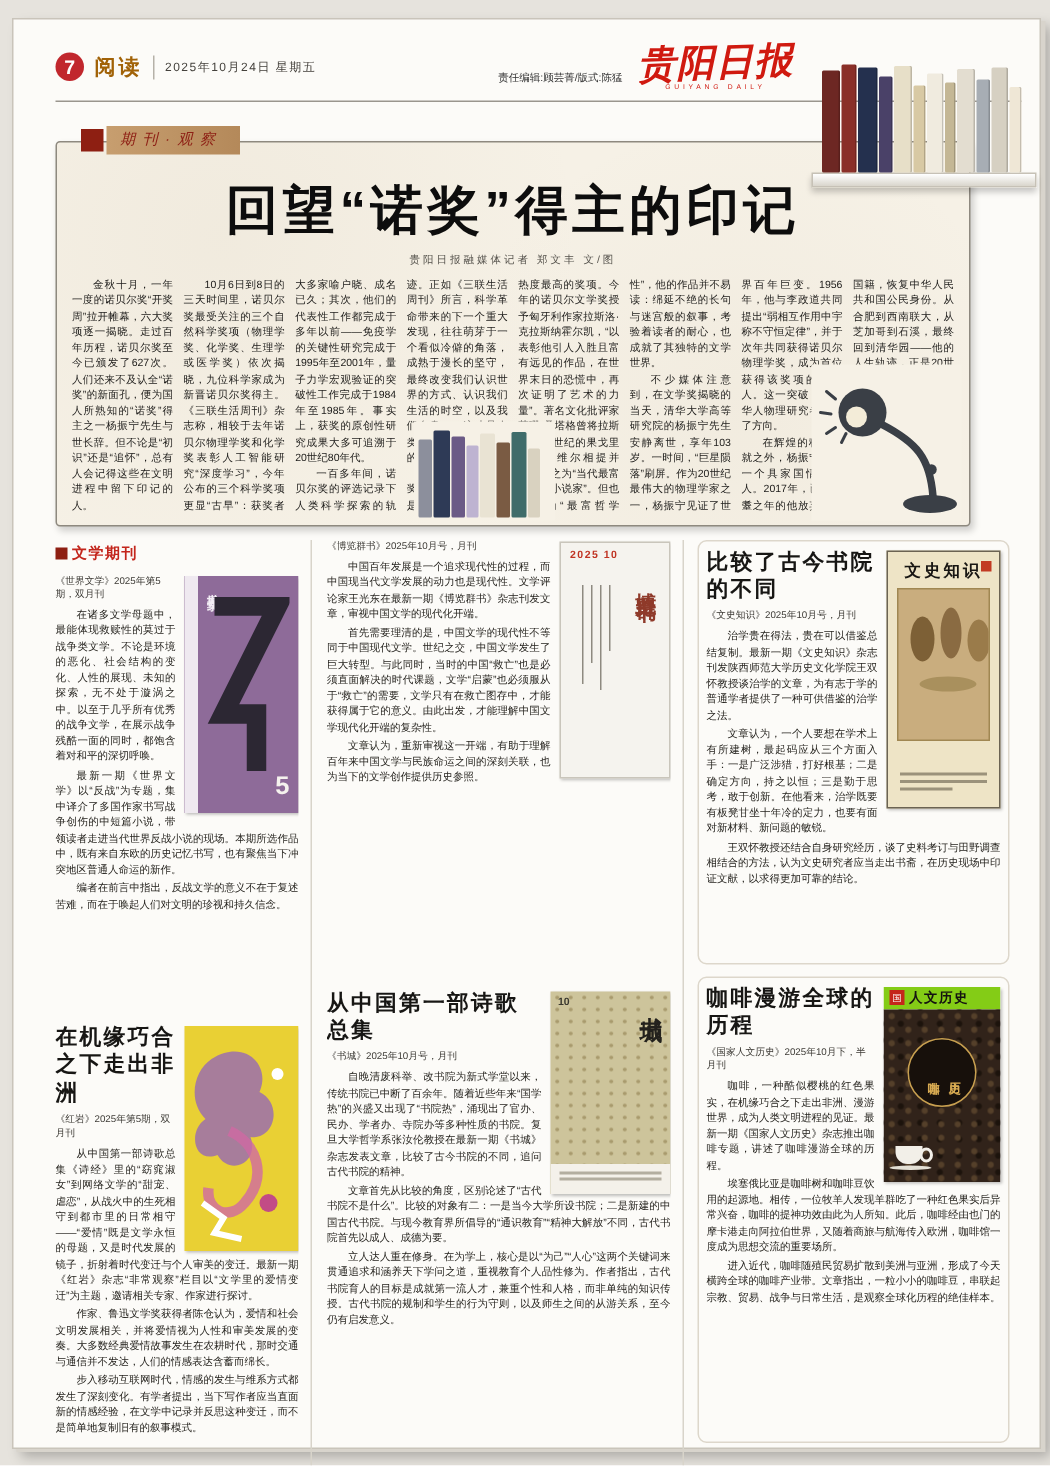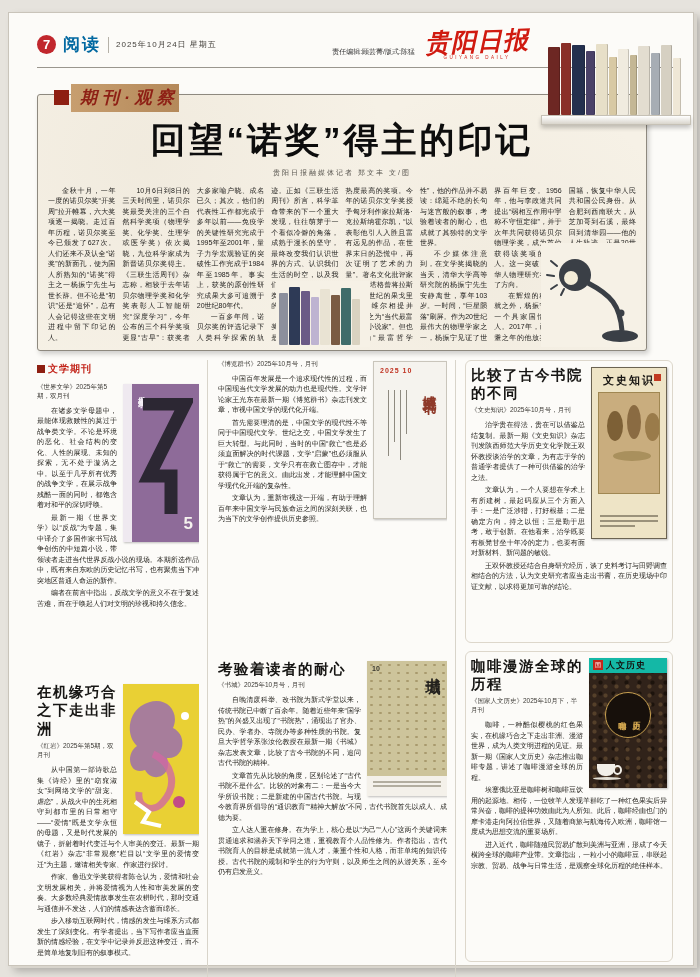--- a/index.html
+++ b/index.html
@@ -7,21 +7,21 @@
          font-family:"Liberation Sans","DejaVu Sans",sans-serif;color:#1a1a1a;}
   .sheet{position:absolute;left:8px;top:12px;width:684px;height:952px;background:#fcfbf8;
          border:1px solid #c9c4ba;box-shadow:3px 2px 0 #d8d4cc,6px 5px 8px rgba(0,0,0,.25);}
   .content{position:relative;height:100%;box-sizing:border-box;padding:10px 12px 8px 28px;}
 
   
   .header{display:flex;align-items:center;gap:7px;border-bottom:1px solid #9a968e;
           padding:6px 2px 6px 0;}
   .pgnum{width:19px;height:19px;border-radius:50%;background:#c1272d;color:#fff;font-weight:bold;
          font-size:13px;display:flex;align-items:center;justify-content:center;}
-  .secname{color:#0369a1;font-weight:900;font-size:17px;letter-spacing:2px;}
+  .secname{color:#a16207;font-weight:900;font-size:14px;letter-spacing:2px;}
   .hdiv{width:1px;height:16px;background:#b5b1a8;}
   .pdate{font-size:8px;color:#44413c;letter-spacing:1px;}
   .hright{margin-left:auto;display:flex;align-items:flex-end;gap:10px;padding-right:150px;}
   .editors{font-size:7px;color:#333;margin-bottom:4px;}
   .mast{display:flex;flex-direction:column;align-items:center;line-height:1;}
   .mastname{font-family:"DejaVu Serif","Liberation Serif",serif;font-style:italic;font-weight:900;
             color:#d01a10;font-size:25px;letter-spacing:1px;transform:rotate(-2deg);}
   .mastsub{font-size:4.5px;color:#d01a10;letter-spacing:2.5px;margin-top:2px;}
 
   
@@ -32,22 +32,22 @@
          box-shadow:0 3px 4px rgba(0,0,0,.22);}
 
   
   .feature{position:relative;margin-top:26px;width:610px;background:#f6f1e6;
            border:1px solid #8e897f;border-radius:3px;box-shadow:2px 3px 5px rgba(0,0,0,.18);
            box-sizing:border-box;padding:18px 10px 6px 10px;
            background-image:radial-gradient(circle at 18% 25%,rgba(170,150,115,.07),transparent 45%),
                             radial-gradient(circle at 75% 70%,rgba(170,150,115,.06),transparent 40%);}
   .ftab{position:absolute;top:-11px;left:16px;display:flex;align-items:center;z-index:4;}
   .ftab .sq{width:15px;height:15px;background:#8e1f12;margin-right:2px;}
-  .ftab .lab{background:linear-gradient(90deg,#c79e6f,#b4895a);color:#8e2015;font-weight:700;
-             font-style:italic;font-size:17px;letter-spacing:5px;padding:2px 0 3px 9px;}
+  .ftab .lab{background:linear-gradient(90deg,#c79e6f,#b4895a);color:#8e2015;font-weight:400;
+             font-style:italic;font-size:10px;letter-spacing:5px;padding:2px 12px 3px 9px;}
   .headline{text-align:center;font-size:35px;font-weight:900;letter-spacing:3px;color:#0d0d0d;
             font-family:"Liberation Sans","DejaVu Sans",sans-serif;margin:4px 0 4px;}
   .byline{text-align:center;font-size:7px;color:#55524c;letter-spacing:2px;margin-bottom:8px;}
   .fbody{column-count:8;column-gap:7px;height:158px;overflow:hidden;text-align:justify;
          font-size:7px;line-height:1.5;color:#1c1b19;}
   .fbody p{margin:0;text-indent:2em;}
 
   .lamp{position:absolute;right:5px;bottom:3px;width:100px;height:104px;background:#f6f1e6;z-index:3;}
   .inbooks{position:absolute;left:238px;bottom:3px;width:94px;height:66px;background:#f6f1e6;z-index:3;
            display:flex;align-items:flex-end;gap:1px;padding:2px 3px;box-sizing:border-box;}
@@ -102,21 +102,21 @@
 
   .shucheng{width:80px;height:135px;background-color:#cdc49b;
             background-image:radial-gradient(#a89a6d 1px,transparent 1.6px);background-size:9px 8px;}
   .shucheng .nm{position:absolute;right:5px;top:5px;color:#23211d;font-size:15px;font-weight:900;
                 font-family:"Liberation Serif",serif;letter-spacing:2px;}
   .shucheng .iss{position:absolute;left:5px;top:4px;font-size:7px;color:#3a382f;font-weight:bold;}
   .shucheng .foot{position:absolute;left:0;right:0;bottom:0;height:17px;background:#f4f1ea;padding:3px 6px 0;}
   .shucheng .foot i{display:block;height:2px;background:#b3aea0;margin:2px 0;}
 
   .renwen{width:78px;height:130px;background:#fff;}
-  .renwen .band{height:15px;display:flex;align-items:center;gap:3px;padding:0 4px;background:#14b8a6;}
+  .renwen .band{height:15px;display:flex;align-items:center;gap:3px;padding:0 4px;background:#84cc16;}
   .renwen .logo{width:10px;height:10px;background:#c4261b;color:#fff;font-size:6px;display:flex;
                 align-items:center;justify-content:center;}
   .renwen .nm{font-size:9px;font-weight:900;color:#141210;letter-spacing:1px;font-family:"Liberation Serif",serif;}
   .renwen .beans{position:absolute;left:0;right:0;top:15px;bottom:0;background-color:#31231a;
                  background-image:radial-gradient(circle,#55402a 1.5px,transparent 2.6px),
                                   radial-gradient(circle,#1c130c 1.5px,transparent 2.6px);
                  background-size:11px 9px,13px 11px;background-position:0 0,5px 4px;}
   .renwen .disc{position:absolute;left:50%;top:34px;transform:translateX(-50%);width:44px;height:44px;
                 border-radius:50%;background:#17100b;border:1px solid #c8a050;display:flex;gap:3px;
                 align-items:center;justify-content:center;}
@@ -268,21 +268,21 @@
           </div>
           <div class="art" style="height:312px;margin-top:8px">
             <div class="cover shucheng">
               <div class="iss">10</div>
               <div class="nm vtext">书城</div>
               <div class="foot">
                   <i></i>
                   <i></i>
                 </div>
             </div>
-            <h3 class="ttl">考验着读者的耐心</h3>
+            <h3 class="ttl">从中国第一部诗歌总集</h3>
             <div class="src">《书城》2025年10月号，月刊</div>
             <p>自晚清废科举、改书院为新式学堂以来，传统书院已中断了百余年。随着近些年来“国学热”的兴盛又出现了“书院热”，涌现出了官办、民办、学者办、寺院办等多种性质的书院。复旦大学哲学系张汝伦教授在最新一期《书城》杂志发表文章，比较了古今书院的不同，追问古代书院的精神。</p>
             <p>文章首先从比较的角度，区别论述了“古代书院不是什么”。比较的对象有二：一是当今大学所设书院；二是新建的中国古代书院。与现今教育界所倡导的“通识教育”“精神大解放”不同，古代书院首先以成人、成德为要。</p>
             <p>立人达人重在修身。在为学上，核心是以“为己”“人心”这两个关键词来贯通追求和涵养天下学问之道，重视教育个人品性修为。作者指出，古代书院育人的目标是成就第一流人才，兼重个性和人格，而非单纯的知识传授。古代书院的规制和学生的行为守则，以及师生之间的从游关系，至今仍有启发意义。</p>
           </div>
         </div>
 
         <div class="col c3">
           <div class="art boxed" style="height:272px">
             <div class="cover wenshi">

